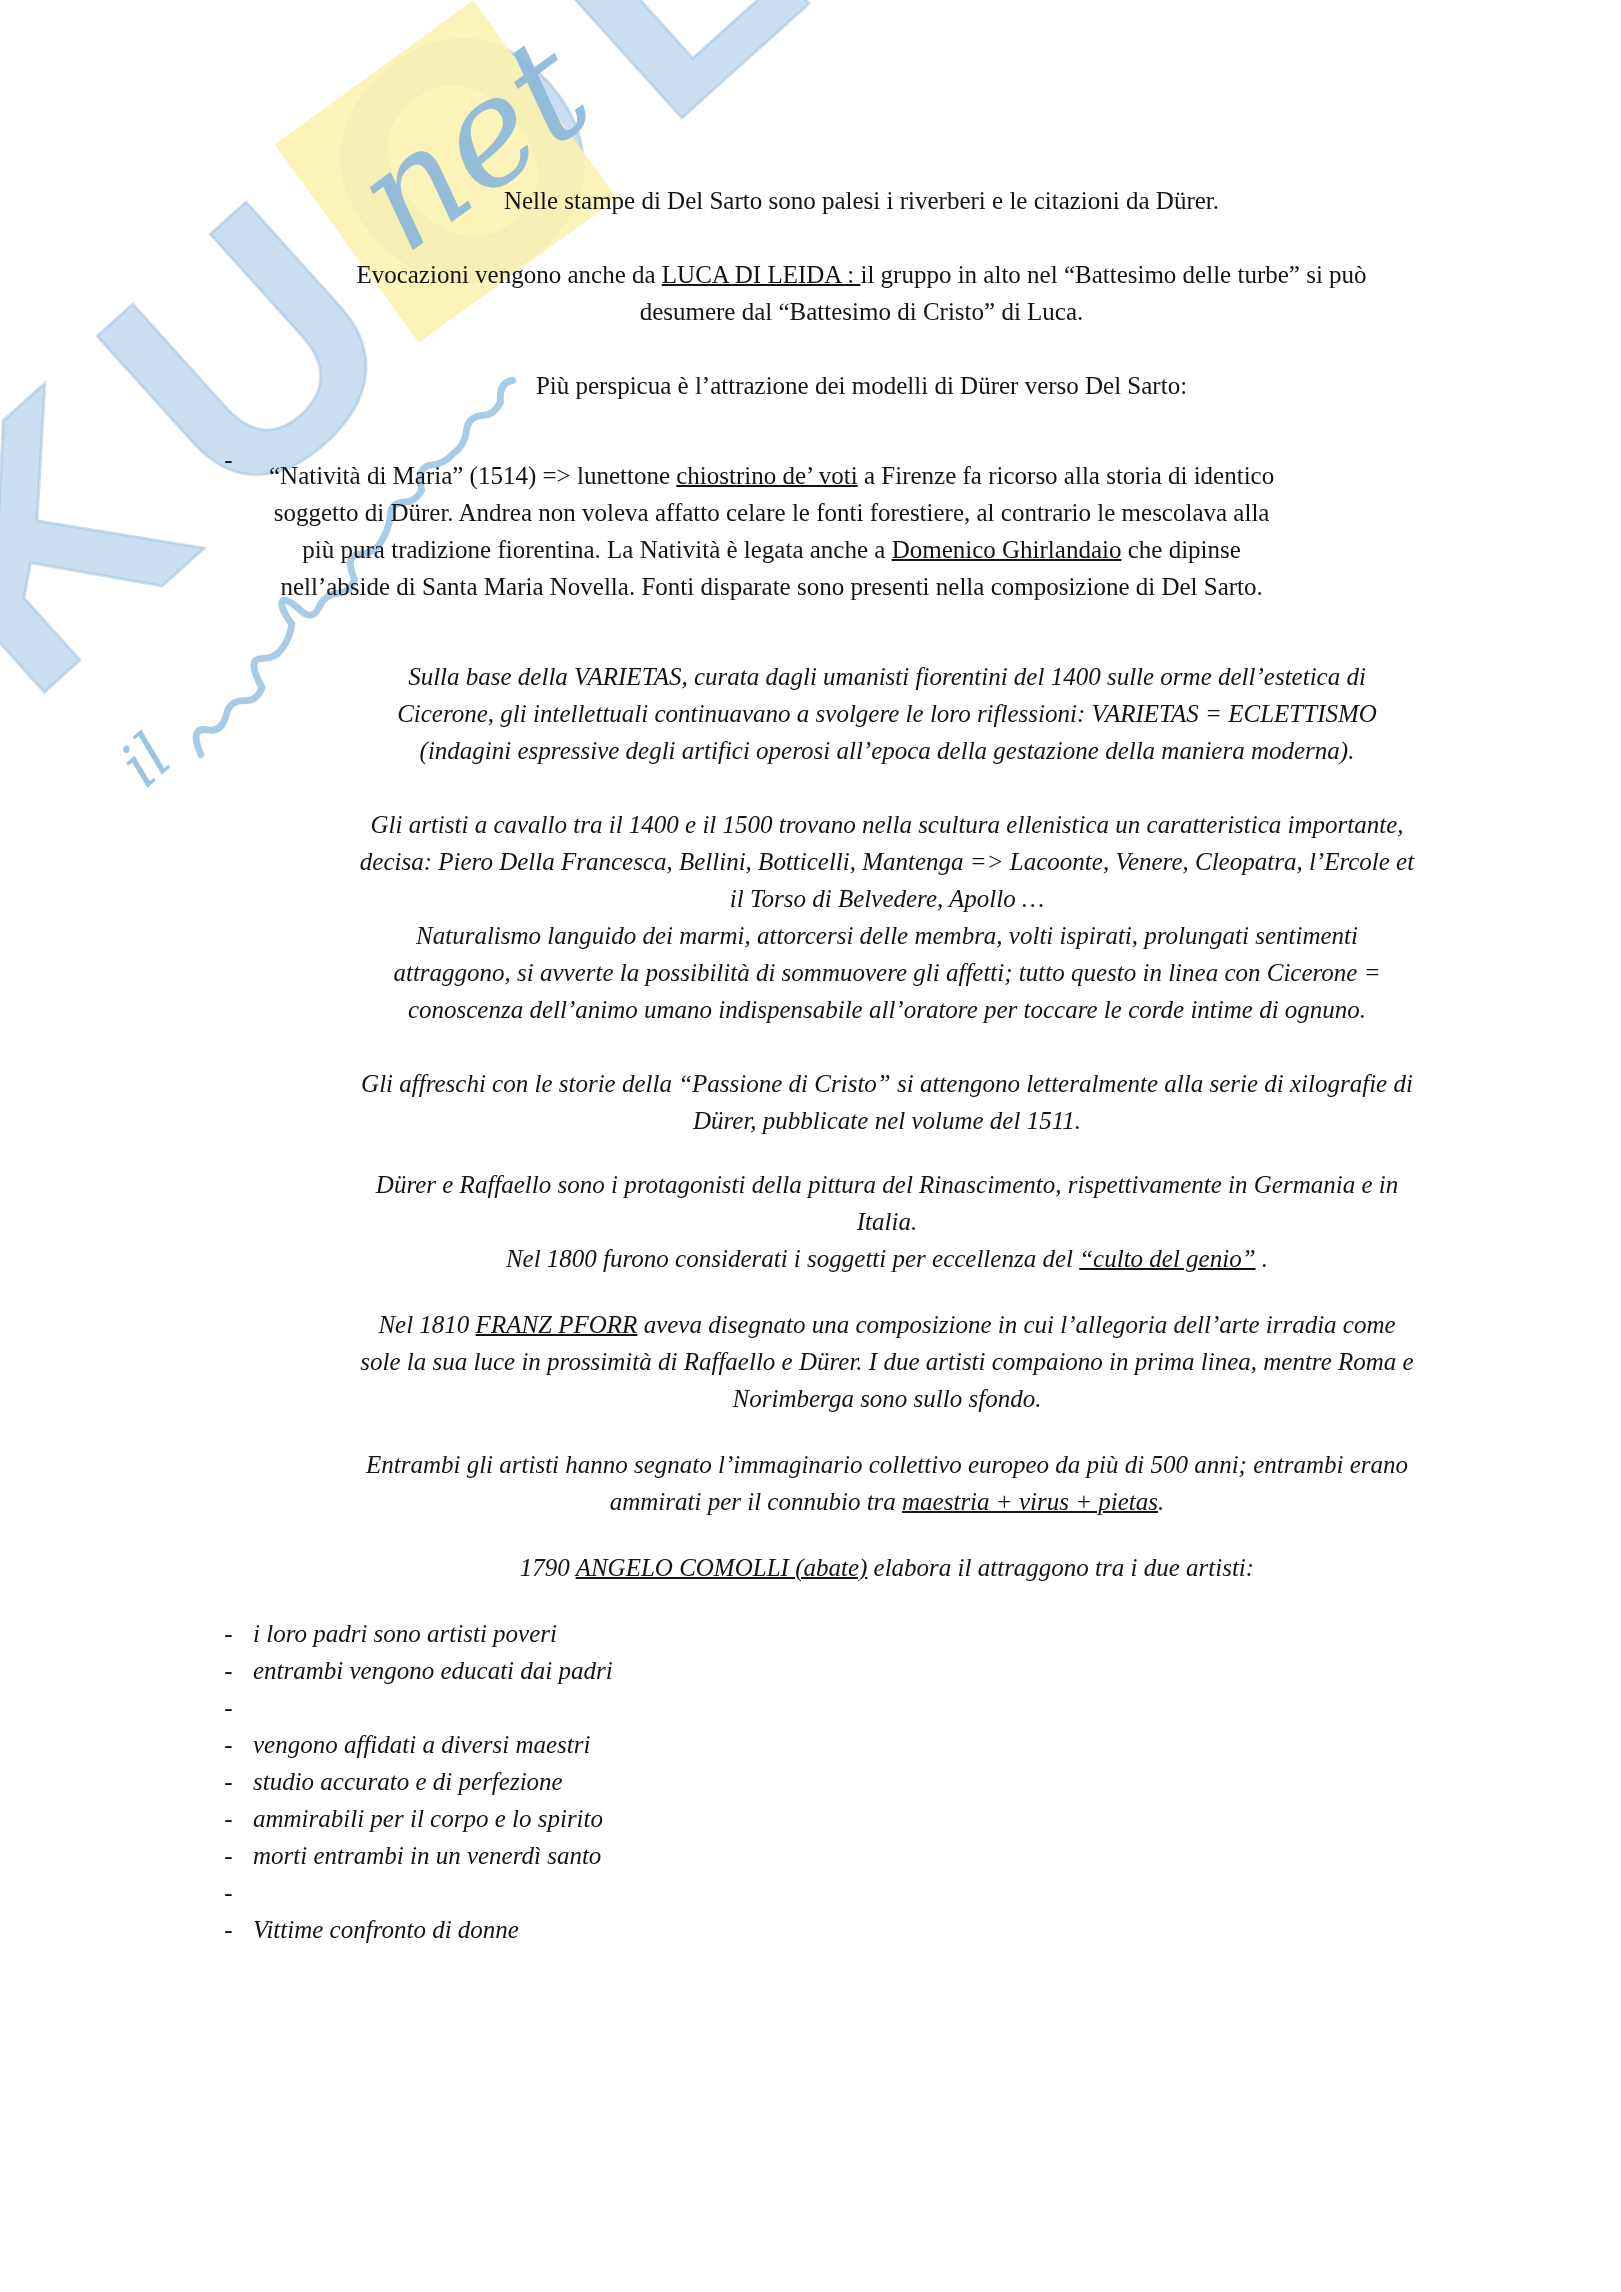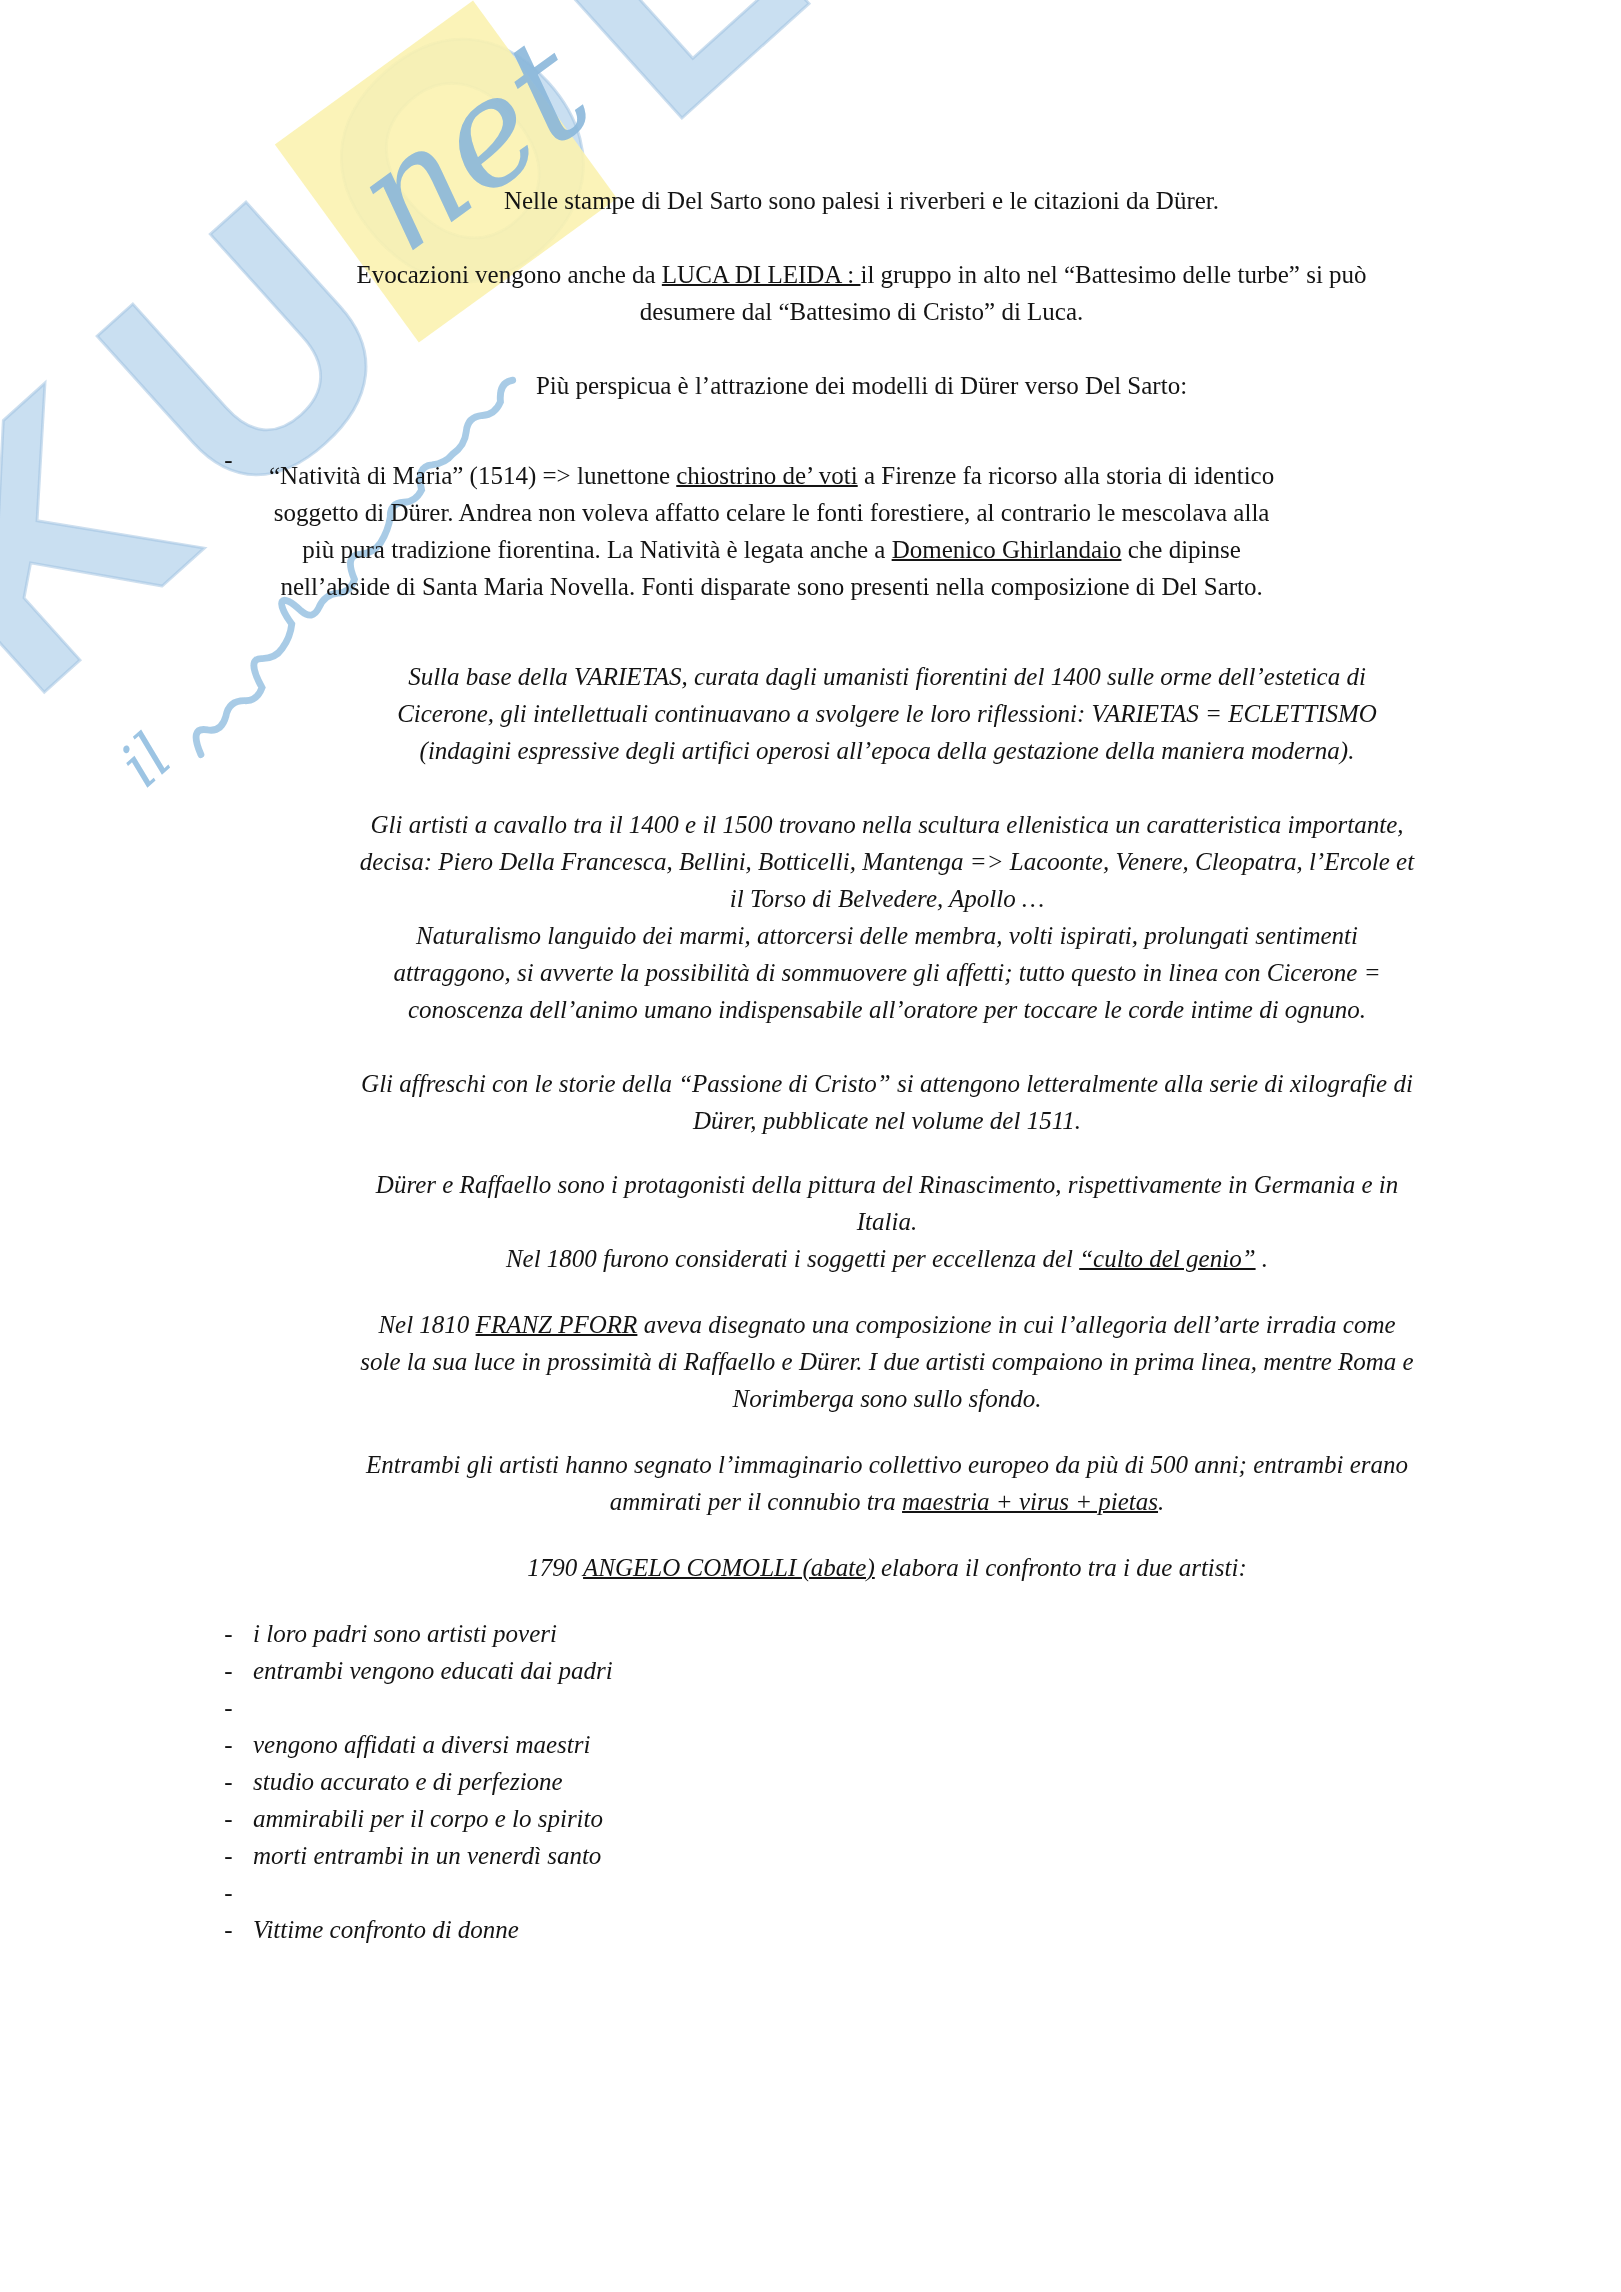--- a/index.html
+++ b/index.html
@@ -99,21 +99,21 @@
 Italia.
 Nel 1800 furono considerati i soggetti per eccellenza del </span><span class="u">“culto del genio”</span><span> .</span></p>
 
       <p class="tight"><span>Nel 1810 </span><span class="u">FRANZ PFORR</span><span> aveva disegnato una composizione in cui l’allegoria dell’arte irradia come
 sole la sua luce in prossimità di Raffaello e Dürer. I due artisti compaiono in prima linea, mentre Roma e
 Norimberga sono sullo sfondo.</span></p>
 
       <p class="tight"><span>Entrambi gli artisti hanno segnato l’immaginario collettivo europeo da più di 500 anni; entrambi erano
 ammirati per il connubio tra </span><span class="u">maestria + virus + pietas</span><span>.</span></p>
 
-      <p class="tight"><span>1790 </span><span class="u">ANGELO COMOLLI (abate)</span><span> elabora il confronto tra i due artisti:</span></p>
+      <p class="tight"><span>1790 </span><span class="u">ANGELO COMOLLI (abate)</span><span> elabora il attraggono tra i due artisti:</span></p>
 
       <div class="comolli">
         <div class="bullet li">
             <span class="bm">-</span>
             <span>i loro padri sono artisti poveri</span>
           </div>
         <div class="bullet li">
             <span class="bm">-</span>
             <span>entrambi vengono educati dai padri</span>
           </div>

